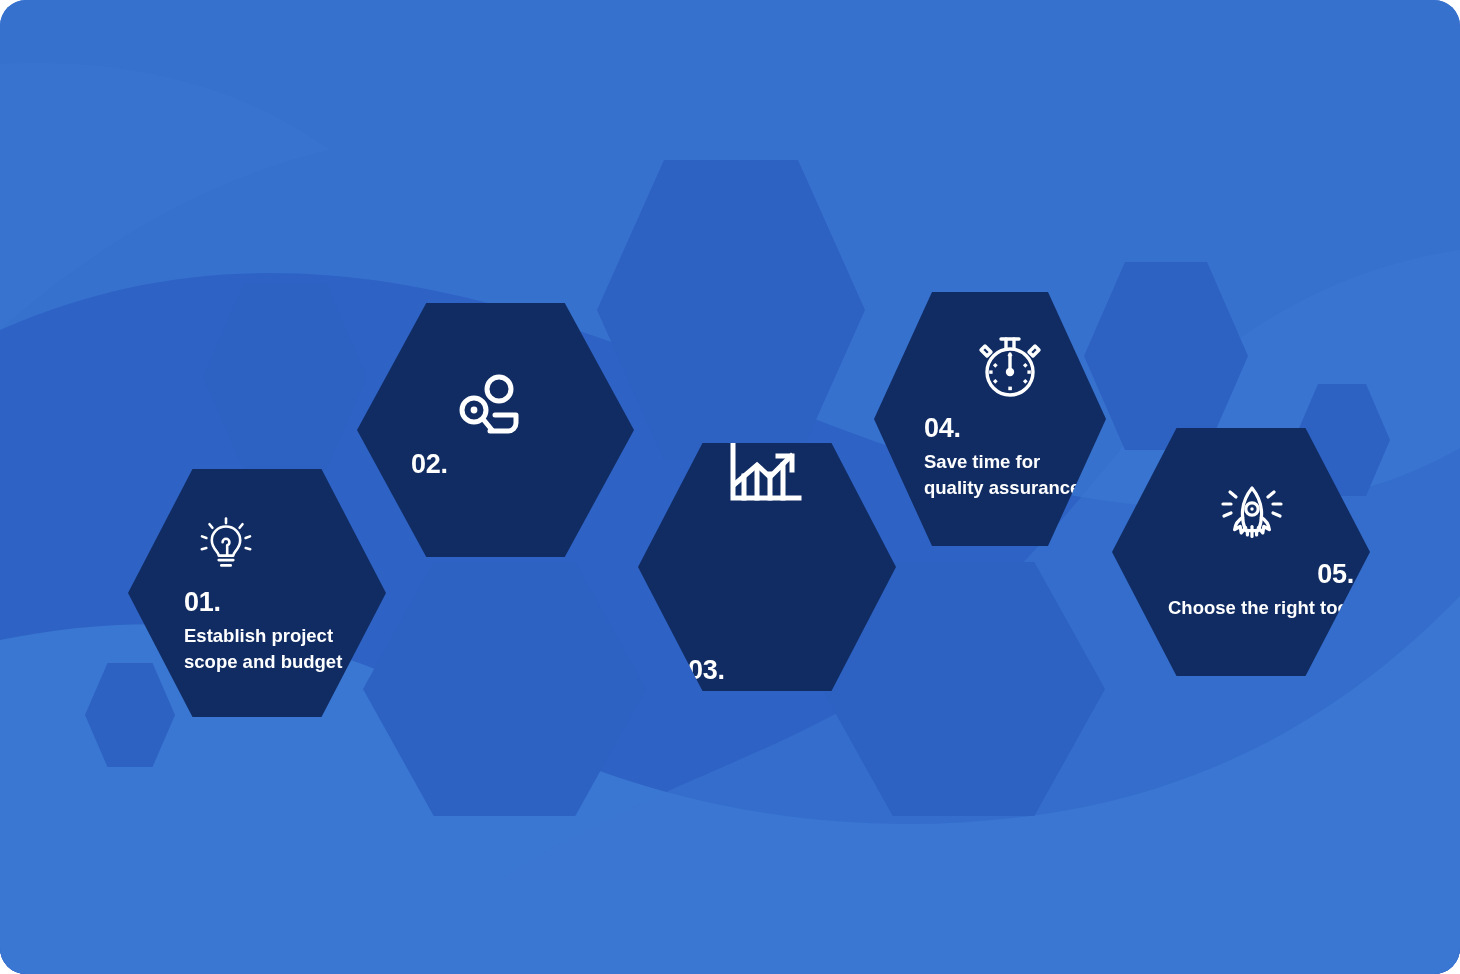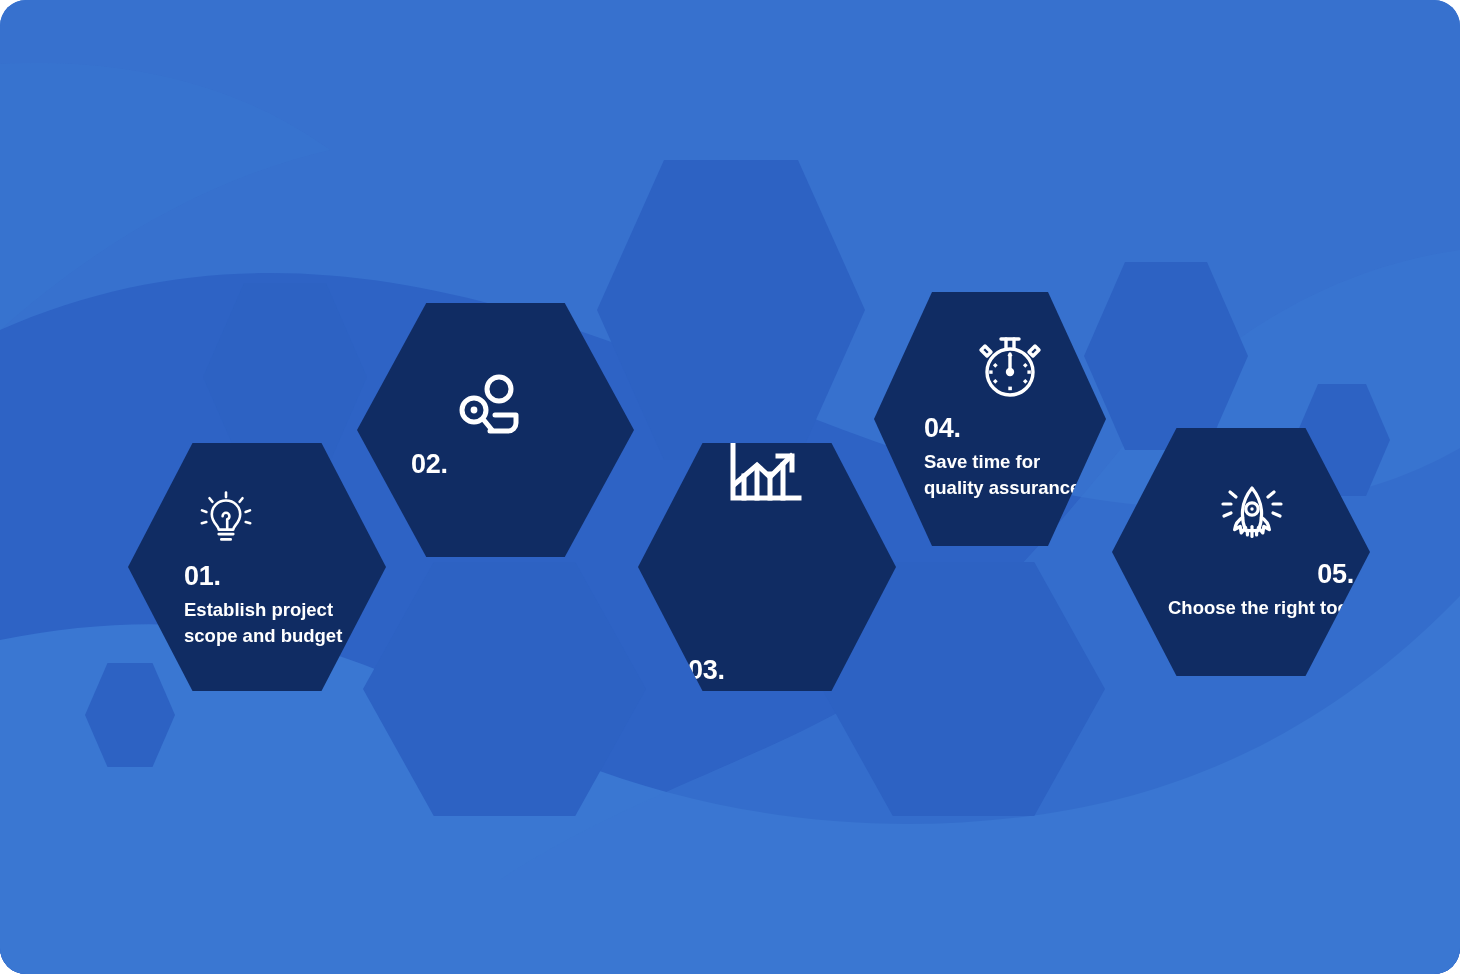--- a/index.html
+++ b/index.html
@@ -95,21 +95,21 @@
     <div class="hex deco" style="left:597px; top:160px; width:268px; height:300px; border-radius:18px;"></div>
     <div class="hex deco" style="left:1084px; top:262px; width:164px; height:188px; border-radius:14px;"></div>
     <div class="hex deco" style="left:1294px; top:384px; width:96px; height:112px; border-radius:10px;"></div>
     <div class="hex deco" style="left:85px; top:663px; width:90px; height:104px; border-radius:10px;"></div>
     <div class="hex deco" style="left:363px; top:562px; width:283px; height:254px; border-radius:20px;"></div>
     <div class="hex deco" style="left:822px; top:562px; width:283px; height:254px; border-radius:20px;"></div>
   </div>
 
   <div id="steps-layer">
 
-    <div class="hex step s1" style="left:128px; top:443px; width:258px; height:248px; border-radius:20px;">
+    <div class="hex step s1" style="left:128px; top:469px; width:258px; height:248px; border-radius:20px;">
       <div class="step-inner">
         <div class="step-icon">
           <svg width="64" height="58" viewBox="0 0 64 58" fill="none" stroke="#ffffff" stroke-width="2.6" stroke-linecap="round" stroke-linejoin="round">
             <path d="M32 10.5c-8.2 0-14.2 6.2-14.2 13.8 0 5.1 2.6 8.5 4.8 11.1
                      1.3 1.6 2.1 2.7 2.1 4.2h14.6c0-1.5.8-2.6 2.1-4.2
                      2.2-2.6 4.8-6 4.8-11.1C46.2 16.7 40.2 10.5 32 10.5Z"></path>
             <path d="M28.6 26.2a3.4 3.4 0 1 1 6.8 0c0 1.4-.9 2.6-2.2 3.1v10.3"></path>
             <path d="M24.7 44.1h14.6"></path>
             <path d="M27.3 49.4h9.4"></path>
             <path d="M32 2.5v4.6"></path>

